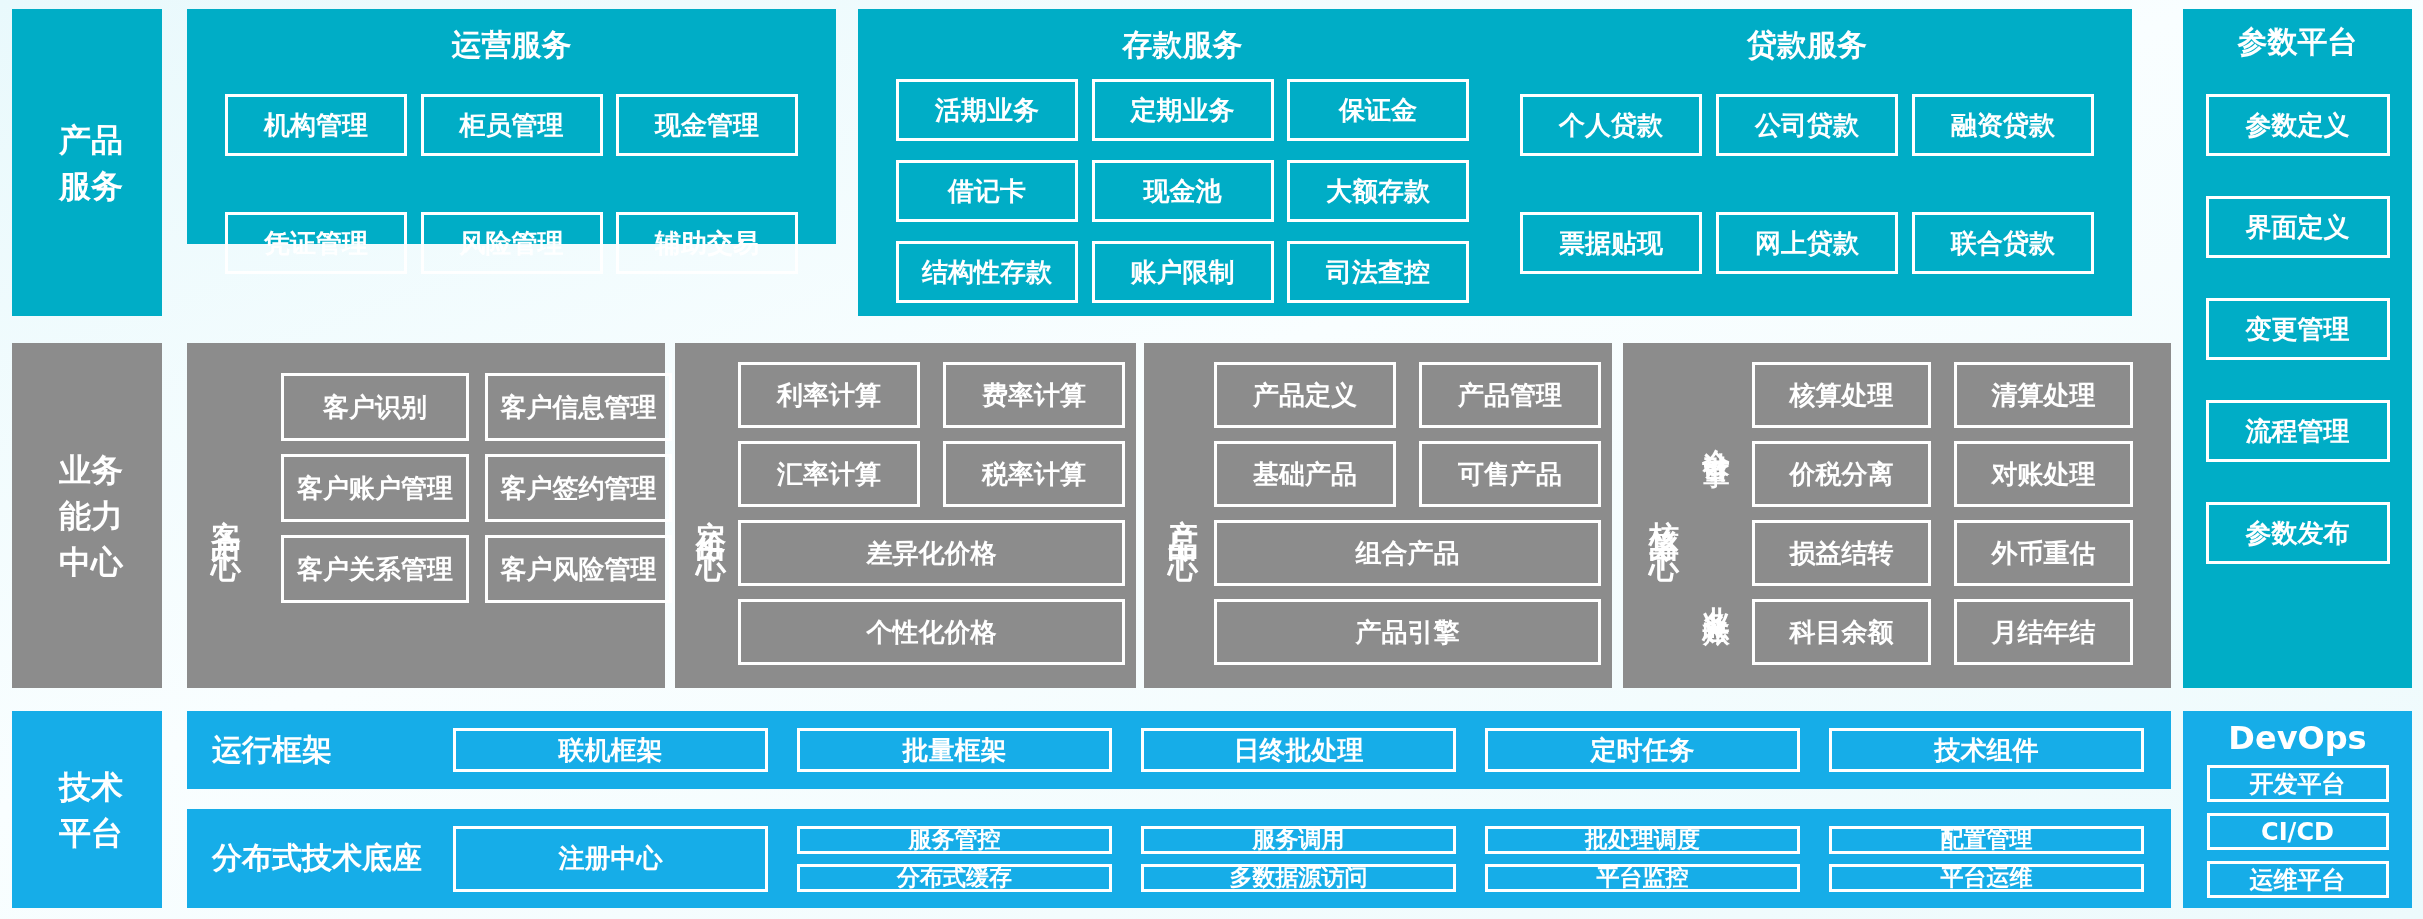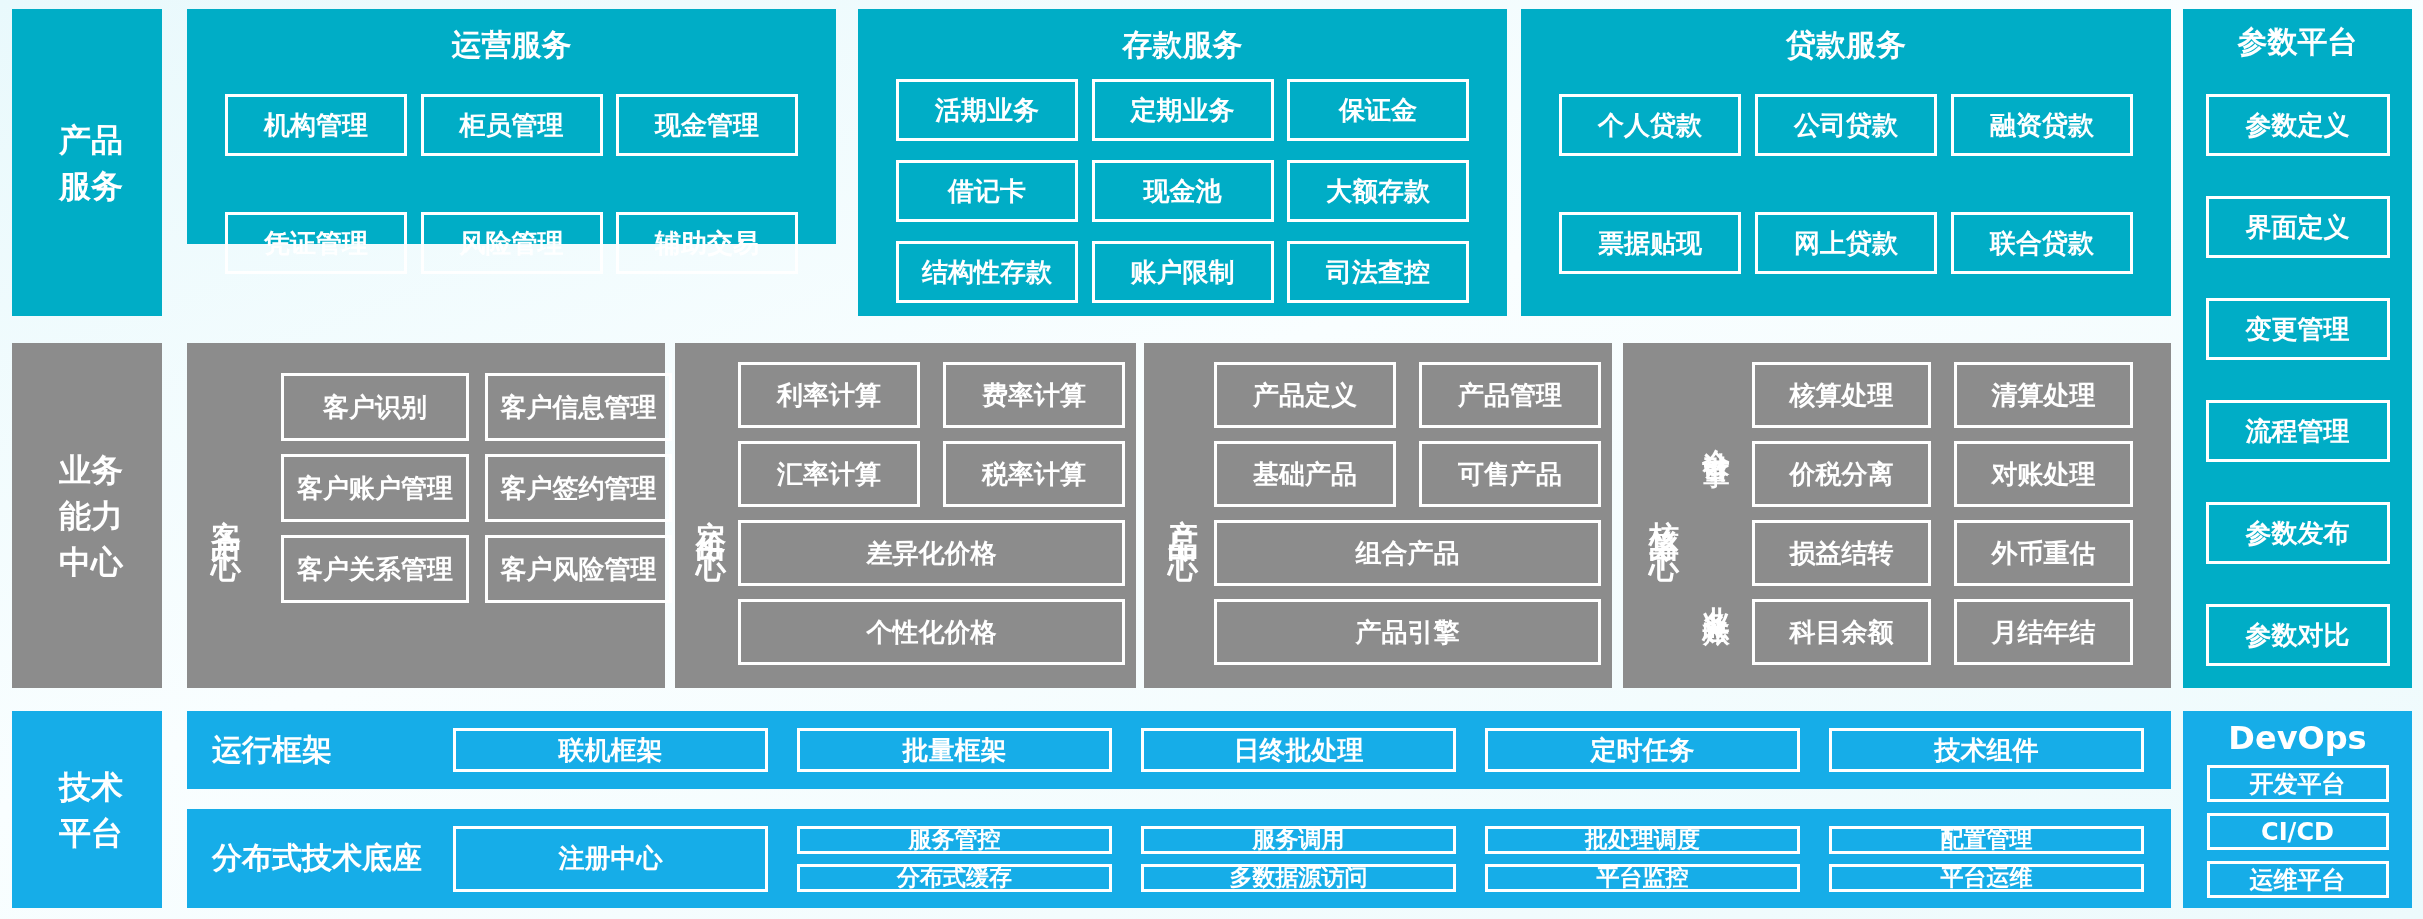--- a/index.html
+++ b/index.html
@@ -138,41 +138,40 @@
       <div class="box">保证金</div>
       <div class="box">借记卡</div>
       <div class="box">现金池</div>
       <div class="box">大额存款</div>
       <div class="box">结构性存款</div>
       <div class="box">账户限制</div>
       <div class="box">司法查控</div>
     </div>
   </div>
 
-  <div class="sec teal" style="left:1521px;top:9px;width:650px;height:307px">
+  <div class="sec teal" style="left:1482px;top:9px;width:650px;height:307px">
     <div class="sec-title">贷款服务</div>
     <div class="grid3 g-two">
       <div class="box">个人贷款</div>
       <div class="box">公司贷款</div>
       <div class="box">融资贷款</div>
       <div class="box">票据贴现</div>
       <div class="box">网上贷款</div>
       <div class="box">联合贷款</div>
     </div>
   </div>
 
   <div class="sec teal param" style="left:2183px;top:9px;width:229px;height:679px">
     <div class="sec-title">参数平台</div>
     <div class="vstack">
       <div class="box">参数定义</div>
       <div class="box">界面定义</div>
       <div class="box">变更管理</div>
       <div class="box">流程管理</div>
       <div class="box">参数发布</div>
-      <div class="box">参数对比</div>
     </div>
   </div>
 
   <div class="sec gray" style="left:187px;top:343px;width:478px;height:345px">
     <div class="hflex">
       <div class="vlabel" style="margin-left:18px">客户中心</div>
       <div class="cust-grid">
         <div class="box">客户识别</div>
         <div class="box">客户信息管理</div>
         <div class="box">客户账户管理</div>

